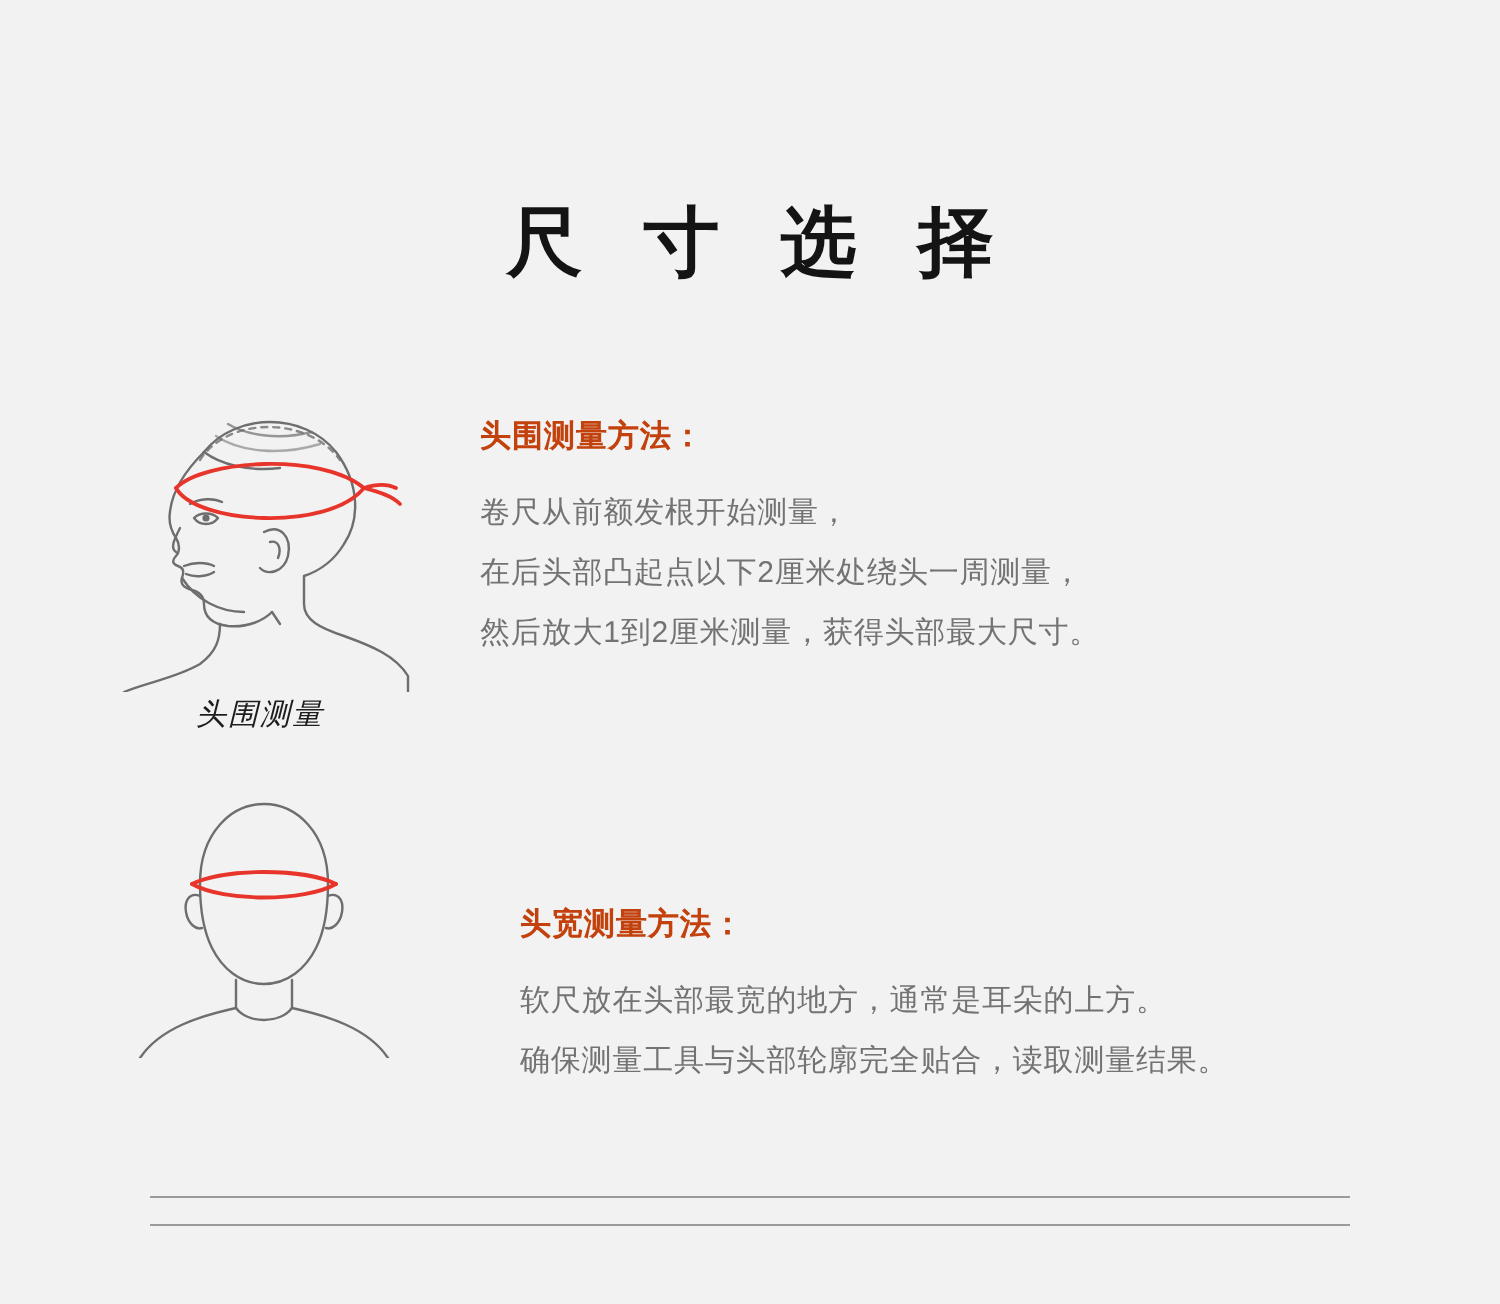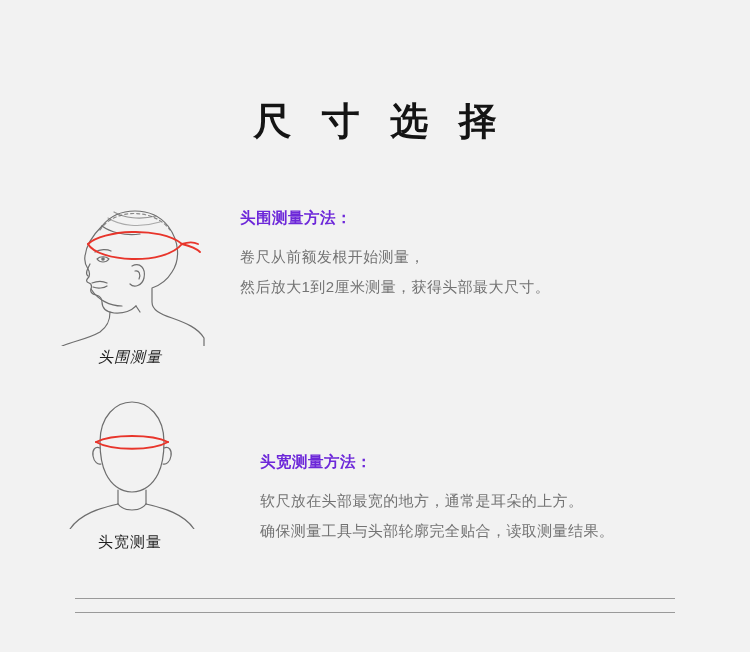--- a/index.html
+++ b/index.html
@@ -72,21 +72,21 @@
     position: absolute;
     left: 240px;
     width: 500px;
   }
   #text-circ { top: 28px; }
   #text-width { top: 62px; margin-left: 20px; }
 
   .block-heading {
     font-size: 15.5px;
     font-weight: bold;
-    color: #6d28d9;
+    color: #c2410c;
     letter-spacing: 0.5px;
     margin-bottom: 13px;
   }
   .block-line {
     font-size: 15px;
     color: #737373;
     line-height: 30px;
     letter-spacing: 0.4px;
     white-space: nowrap;
   }
@@ -163,20 +163,21 @@
           <path d="M142 58 C150 60, 156 62, 160 66"></path>
           <path d="M142 58 C148 56, 154 56, 158 58"></path>
         </g>
       </svg>
       <div class="caption">头围测量</div>
     </div>
 
     <div class="text-block" id="text-circ">
       <div class="block-heading">头围测量方法：</div>
       <div class="block-line">卷尺从前额发根开始测量，</div>
+      <div class="block-line">在后头部凸起点以下2厘米处绕头一周测量，</div>
       <div class="block-line">然后放大1到2厘米测量，获得头部最大尺寸。</div>
     </div>
 
   </div>
 
   <div class="section" id="section-width">
 
     <div class="figure" id="fig-width">
       <svg width="180" height="135" viewBox="0 0 180 135">
         <g fill="none" stroke="#6e6e6e" stroke-width="1.2" stroke-linecap="round" stroke-linejoin="round">
@@ -197,21 +198,20 @@
           <path d="M106 110 C124 114, 144 120, 154 135"></path>
 
           <path d="M78 110 C84 118, 100 118, 106 110"></path>
         </g>
 
         <g fill="none" stroke="#e8352b" stroke-width="1.9" stroke-linecap="round">
           <path d="M56 48 C72 40, 112 40, 128 48"></path>
           <path d="M56 48 C72 57, 112 57, 128 48"></path>
         </g>
       </svg>
-      <div class="caption">头宽测量</div>
     </div>
 
     <div class="text-block" id="text-width">
       <div class="block-heading">头宽测量方法：</div>
       <div class="block-line">软尺放在头部最宽的地方，通常是耳朵的上方。</div>
       <div class="block-line">确保测量工具与头部轮廓完全贴合，读取测量结果。</div>
     </div>
 
   </div>
 

